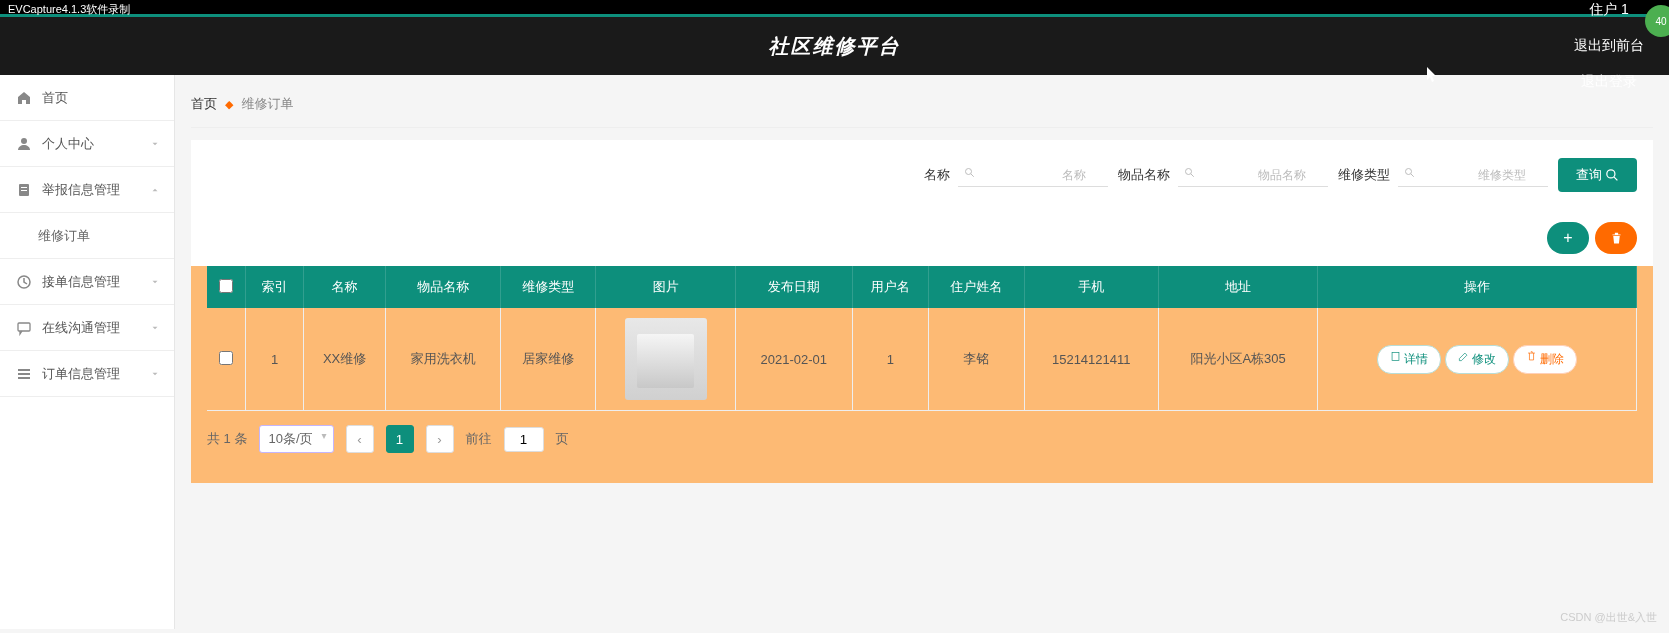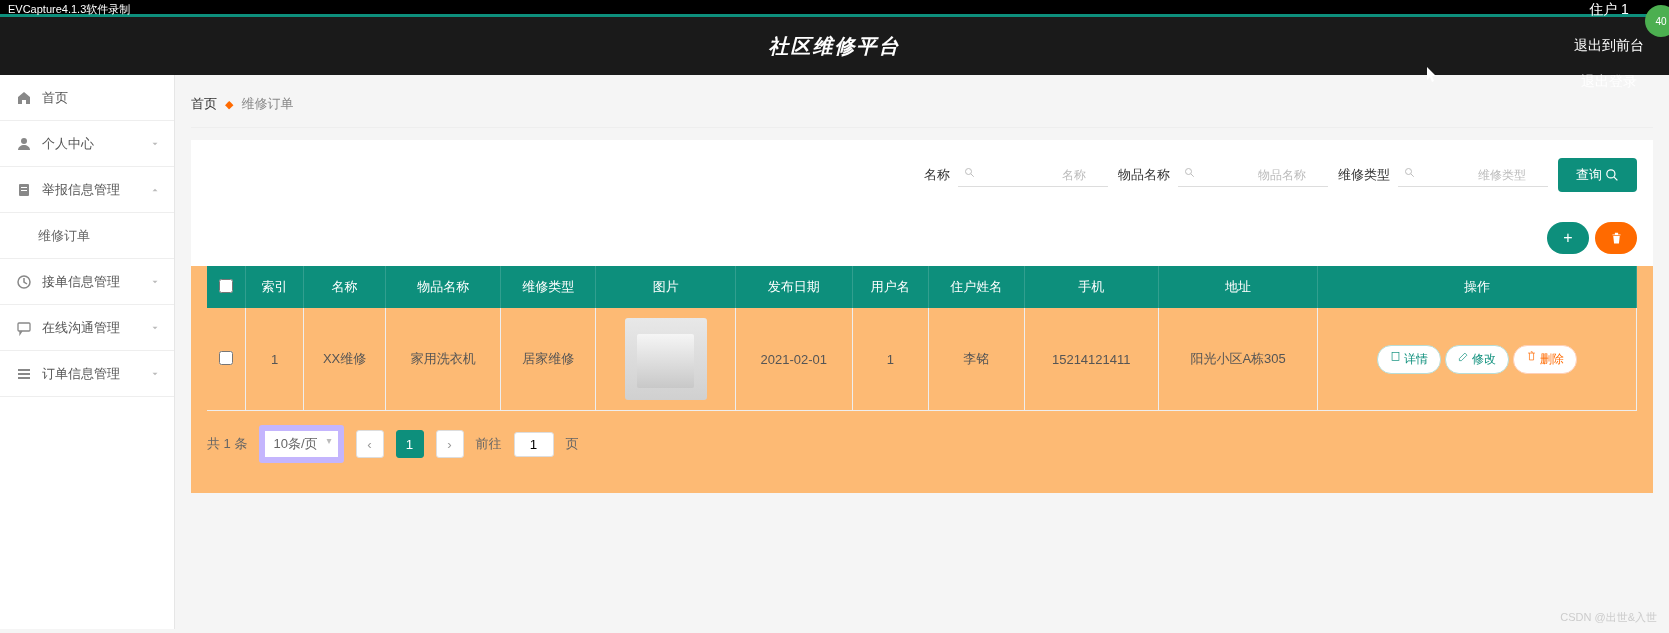--- a/index.html
+++ b/index.html
@@ -39,21 +39,21 @@
 th { background: #0d8f7c; color: #fff; padding: 12px 6px; font-size: 13px; font-weight: normal; border-right: 1px solid rgba(255,255,255,0.15); }
 td { padding: 10px 6px; text-align: center; border-bottom: 1px solid #eee; border-right: 1px solid #eee; font-size: 13px; color: #555; }
 .chk { width: 14px; height: 14px; }
 .img-cell { width: 82px; height: 82px; background: linear-gradient(180deg, #e8e8e8 0%, #d0d0d0 100%); margin: 0 auto; border-radius: 3px; position: relative; }
 .img-cell::after { content: ""; position: absolute; left: 15%; top: 20%; width: 70%; height: 65%; background: linear-gradient(180deg, #f5f5f5, #c8c8c8); border-radius: 2px; }
 .op-btn { display: inline-flex; align-items: flex-start; gap: 3px; border: 1px solid #ddd; border-radius: 14px; padding: 5px 12px; font-size: 12px; cursor: pointer; background: #fff; margin: 0 2px; }
 .op-detail { color: #0d8f7c; border-color: #b8ddd7; }
 .op-edit { color: #0d8f7c; border-color: #b8ddd7; }
 .op-del { color: #ff6a00; border-color: #ffd0b8; }
 .pagination { display: flex; align-items: center; gap: 12px; padding: 14px 0; font-size: 13px; color: #666; }
-.page-sel { border: 6px solid #c4b5fd; border-radius: 3px; padding: 4px 20px 4px 8px; position: relative; background: #fff; cursor: pointer; }
+.page-sel { border: 1px solid #c4b5fd; border-radius: 3px; padding: 4px 20px 4px 8px; position: relative; background: #fff; cursor: pointer; }
 .page-sel::after { content: "▾"; position: absolute; right: 6px; color: #bbb; font-size: 10px; }
 .page-btn { width: 28px; height: 28px; border: 1px solid #ddd; background: #fff; border-radius: 3px; cursor: pointer; color: #999; }
 .page-btn.active { background: #0d8f7c; color: #fff; border-color: #0d8f7c; }
 .page-input { width: 40px; border: 1px solid #ddd; border-radius: 3px; padding: 4px; text-align: center; }
 .watermark { position: fixed; right: 12px; bottom: 8px; color: #ccc; font-size: 11px; }
 .cursor { position: absolute; top: 50px; right: 230px; width: 12px; height: 16px; pointer-events: none; }
 </style>
 </head>
 <body>
 

